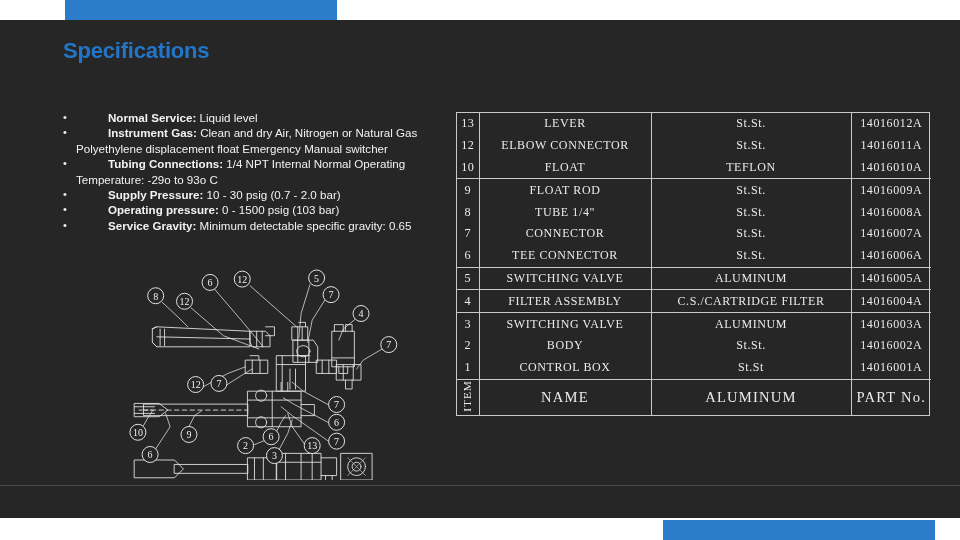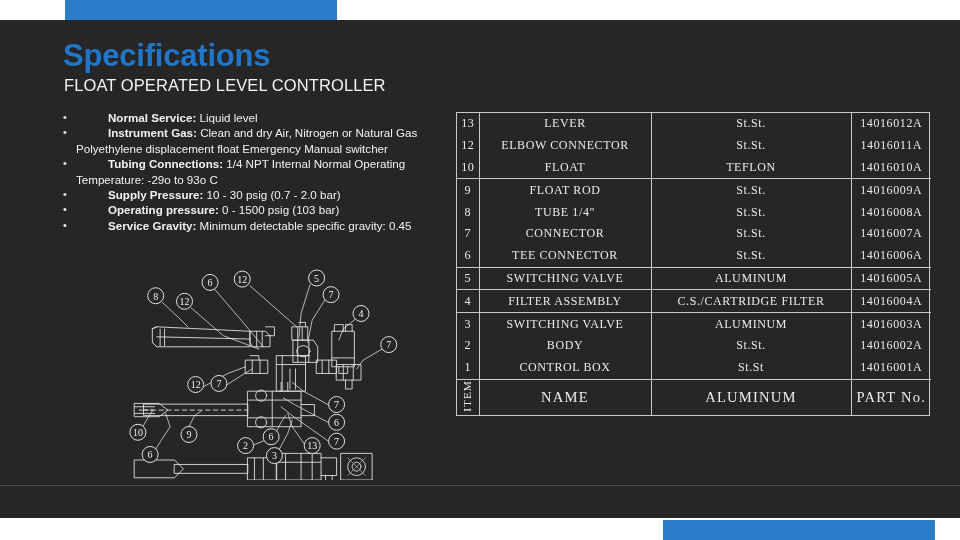--- a/index.html
+++ b/index.html
@@ -49,21 +49,21 @@
     left: 0;
     top: 485px;
     width: 960px;
     height: 1px;
     background: #4d4d4d;
   }
   .title {
     position: absolute;
     left: 63px;
     top: 39px;
-    font-size: 31px;
+    font-size: 22px;
     font-weight: bold;
     color: #2176c9;
     letter-spacing: -0.2px;
     line-height: 1.1;
   }
   .subtitle {
     position: absolute;
     left: 64px;
     top: 76px;
     font-size: 16.5px;
@@ -177,21 +177,20 @@
 
 <div id="slide">
 
   <div class="dark-canvas"></div>
 
   <div class="accent-bar-top"></div>
   <div class="accent-bar-bottom"></div>
   <div class="hairline"></div>
 
   <div class="title">Specifications</div>
-  <div class="subtitle">FLOAT OPERATED LEVEL CONTROLLER</div>
 
   <div class="bullets" id="bullet-list">
       <div class="bullet-row">
         <span class="bullet-dot">•</span>
         <span class="bullet-text"><b>Normal Service:</b><span> Liquid level</span></span>
       </div>
       <div class="bullet-row">
         <span class="bullet-dot">•</span>
         <span class="bullet-text"><b>Instrument Gas:</b><span> Clean and dry Air, Nitrogen or Natural Gas Polyethylene displacement float Emergency Manual switcher</span></span>
       </div>
@@ -202,21 +201,21 @@
       <div class="bullet-row">
         <span class="bullet-dot">•</span>
         <span class="bullet-text"><b>Supply Pressure:</b><span> 10 - 30  psig (0.7 - 2.0 bar)</span></span>
       </div>
       <div class="bullet-row">
         <span class="bullet-dot">•</span>
         <span class="bullet-text"><b>Operating pressure:</b><span> 0 - 1500  psig (103 bar)</span></span>
       </div>
       <div class="bullet-row">
         <span class="bullet-dot">•</span>
-        <span class="bullet-text"><b>Service Gravity:</b><span> Minimum detectable specific gravity: 0.45</span></span>
+        <span class="bullet-text"><b>Service Gravity:</b><span> Minimum detectable specific gravity: 0.65</span></span>
       </div>
     </div>
 
   <div class="parts-table">
     <table class="ptable">
       <colgroup>
         <col class="col-item">
         <col class="col-name">
         <col class="col-mat">
         <col class="col-part">

